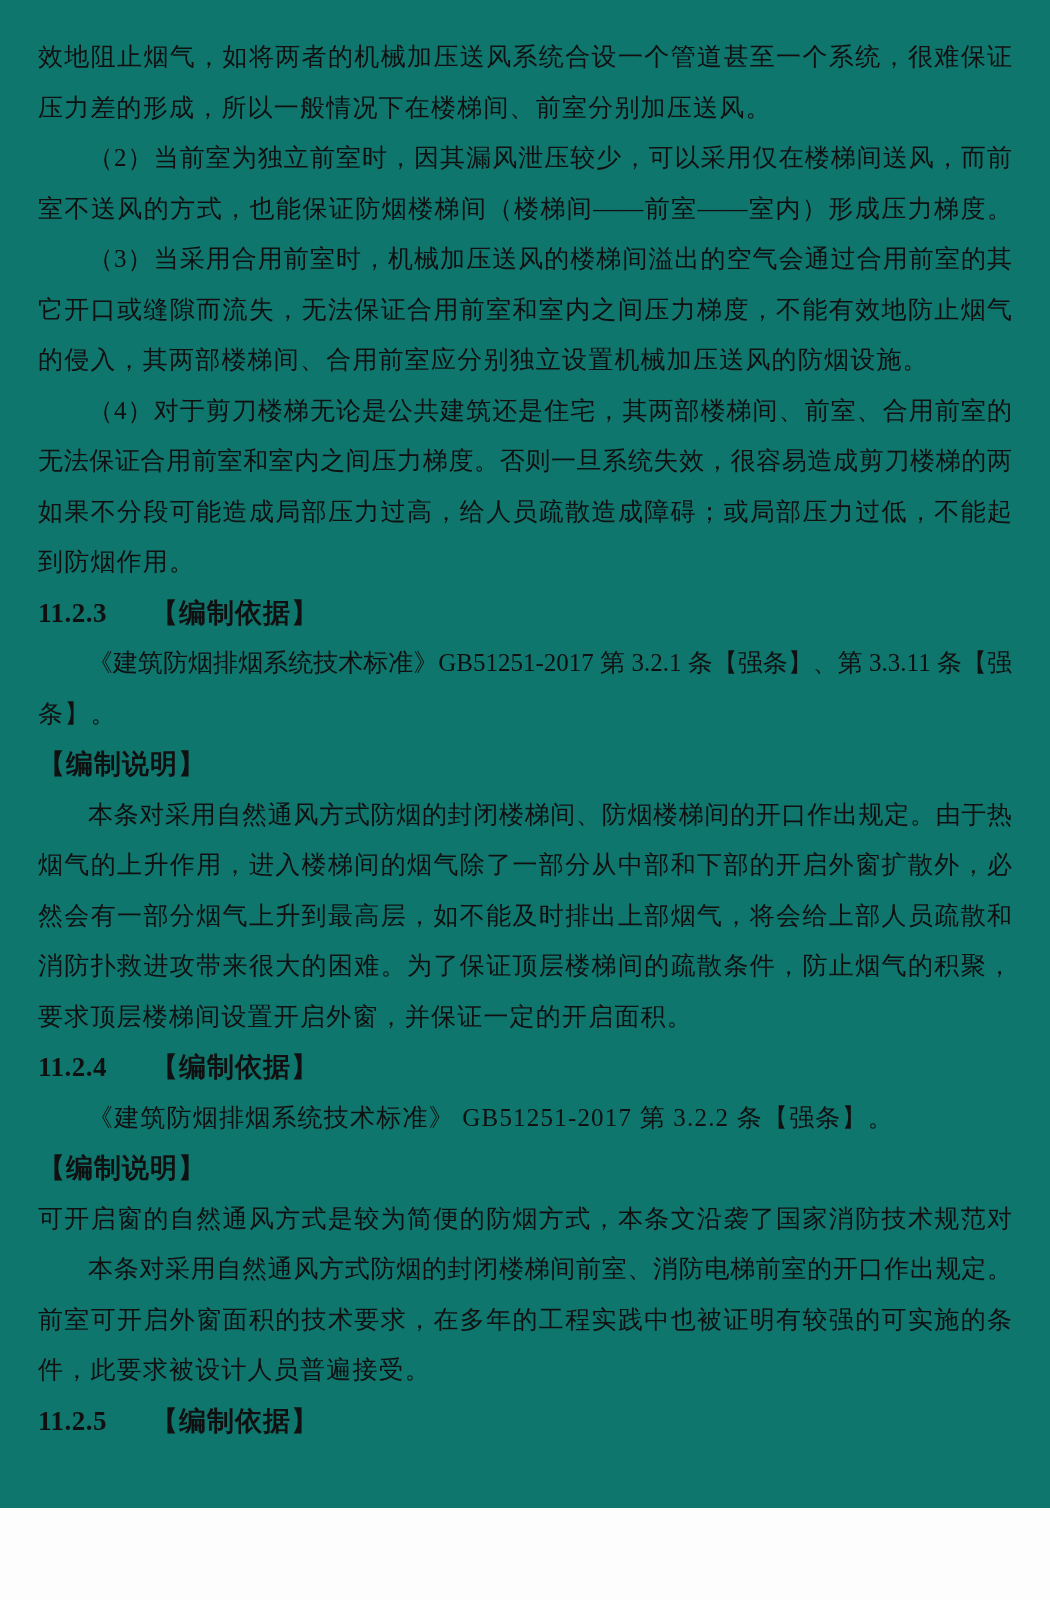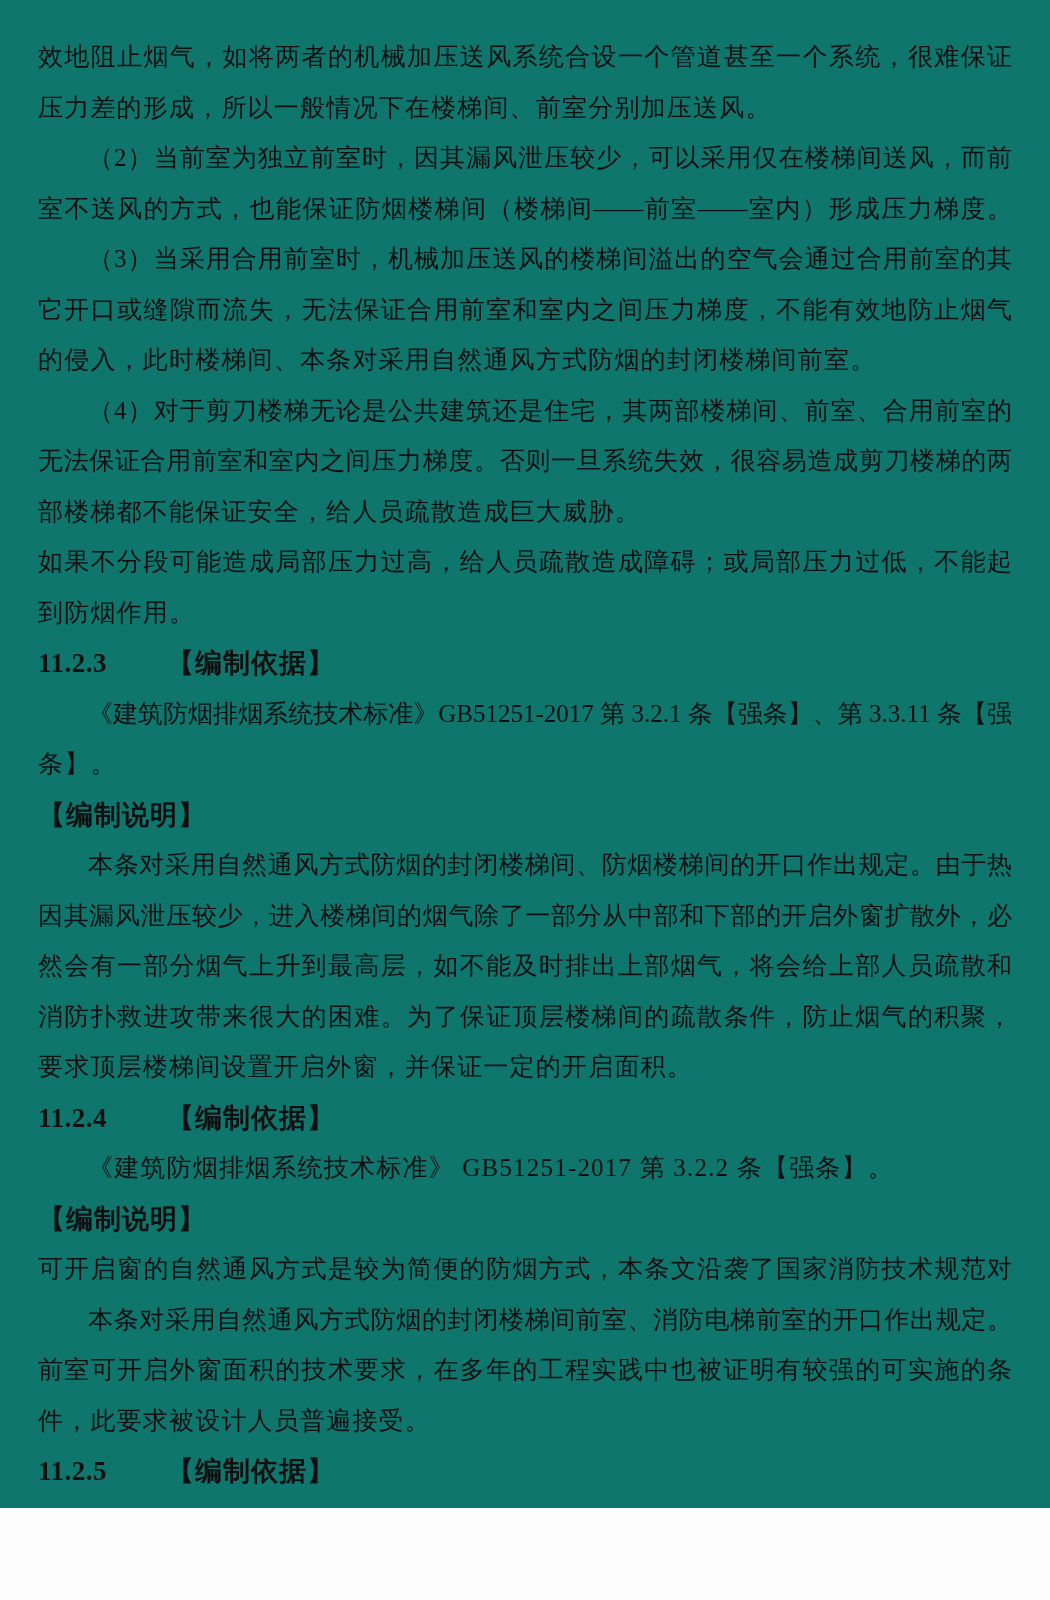--- a/index.html
+++ b/index.html
@@ -37,21 +37,21 @@
   
   .ind { text-indent: 2em; }
   
   .head {
     font-weight: bold;
     font-size: 27px;
     letter-spacing: 1px;
   }
   .head .num {
     letter-spacing: 0.5px;
-    margin-right: 60px;
+    margin-right: 44px;
   }
   .pagenum {
     position: absolute;
     left: 0; top: 1566px;
     width: 1050px;
     text-align: center;
     font-size: 23px;
     font-weight: bold;
     letter-spacing: 1px;
   }
@@ -76,37 +76,36 @@
 <body>
 
 <div id="page">
   <div class="content">
     <div class="line j">效地阻止烟气，如将两者的机械加压送风系统合设一个管道甚至一个系统，很难保证</div>
     <div class="line">压力差的形成，所以一般情况下在楼梯间、前室分别加压送风。</div>
     <div class="line ind j">（2）当前室为独立前室时，因其漏风泄压较少，可以采用仅在楼梯间送风，而前</div>
     <div class="line j">室不送风的方式，也能保证防烟楼梯间（楼梯间——前室——室内）形成压力梯度。</div>
     <div class="line ind j">（3）当采用合用前室时，机械加压送风的楼梯间溢出的空气会通过合用前室的其</div>
     <div class="line j">它开口或缝隙而流失，无法保证合用前室和室内之间压力梯度，不能有效地防止烟气</div>
-    <div class="line">的侵入，此时楼梯间、本条对采用自然通风方式防烟的封闭楼梯间前室。</div>
+    <div class="line">的侵入，其两部楼梯间、合用前室应分别独立设置机械加压送风的防烟设施。</div>
     <div class="line ind j">（4）对于剪刀楼梯无论是公共建筑还是住宅，其两部楼梯间、前室、合用前室的</div>
     <div class="line j">无法保证合用前室和室内之间压力梯度。否则一旦系统失效，很容易造成剪刀楼梯的两</div>
-    <div class="line">部楼梯都不能保证安全，给人员疏散造成巨大威胁。</div>
     <div class="line j">如果不分段可能造成局部压力过高，给人员疏散造成障碍；或局部压力过低，不能起</div>
     <div class="line">到防烟作用。</div>
 
     <div class="line head">
       <span class="num">11.2.3</span><span>【编制依据】</span>
     </div>
     <div class="line ind j">《建筑防烟排烟系统技术标准》GB51251-2017 第 3.2.1 条【强条】、第 3.3.11 条【强</div>
     <div class="line">条】。</div>
     <div class="line head">
       <span>【编制说明】</span>
     </div>
     <div class="line ind j">本条对采用自然通风方式防烟的封闭楼梯间、防烟楼梯间的开口作出规定。由于热</div>
-    <div class="line j">因其漏风泄压较少，进入楼梯间的烟气除了一部分从中部和下部的开启外窗扩散外，必</div>
+    <div class="line j">烟气的上升作用，进入楼梯间的烟气除了一部分从中部和下部的开启外窗扩散外，必</div>
     <div class="line j">然会有一部分烟气上升到最高层，如不能及时排出上部烟气，将会给上部人员疏散和</div>
     <div class="line j">消防扑救进攻带来很大的困难。为了保证顶层楼梯间的疏散条件，防止烟气的积聚，</div>
     <div class="line">要求顶层楼梯间设置开启外窗，并保证一定的开启面积。</div>
 
     <div class="line head">
       <span class="num">11.2.4</span><span>【编制依据】</span>
     </div>
     <div class="line ind">《建筑防烟排烟系统技术标准》 GB51251-2017 第 3.2.2 条【强条】。</div>
     <div class="line head">
       <span>【编制说明】</span>

